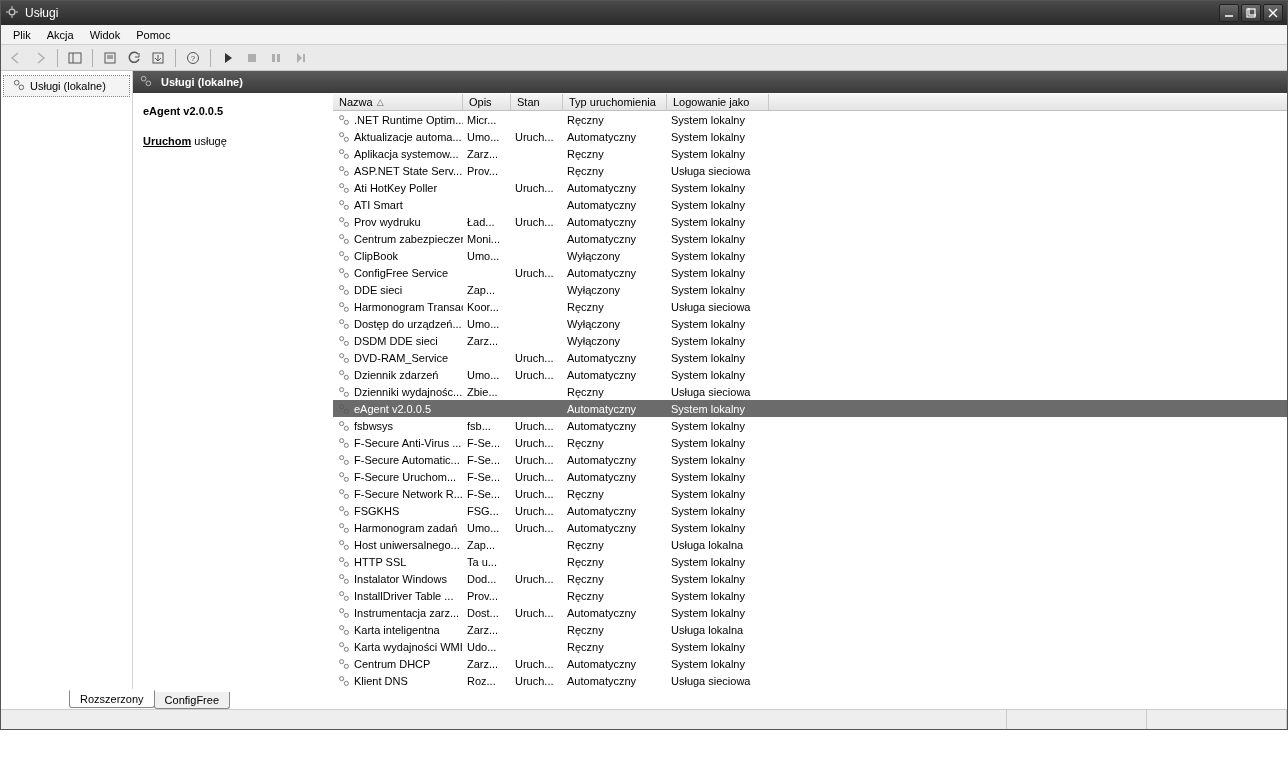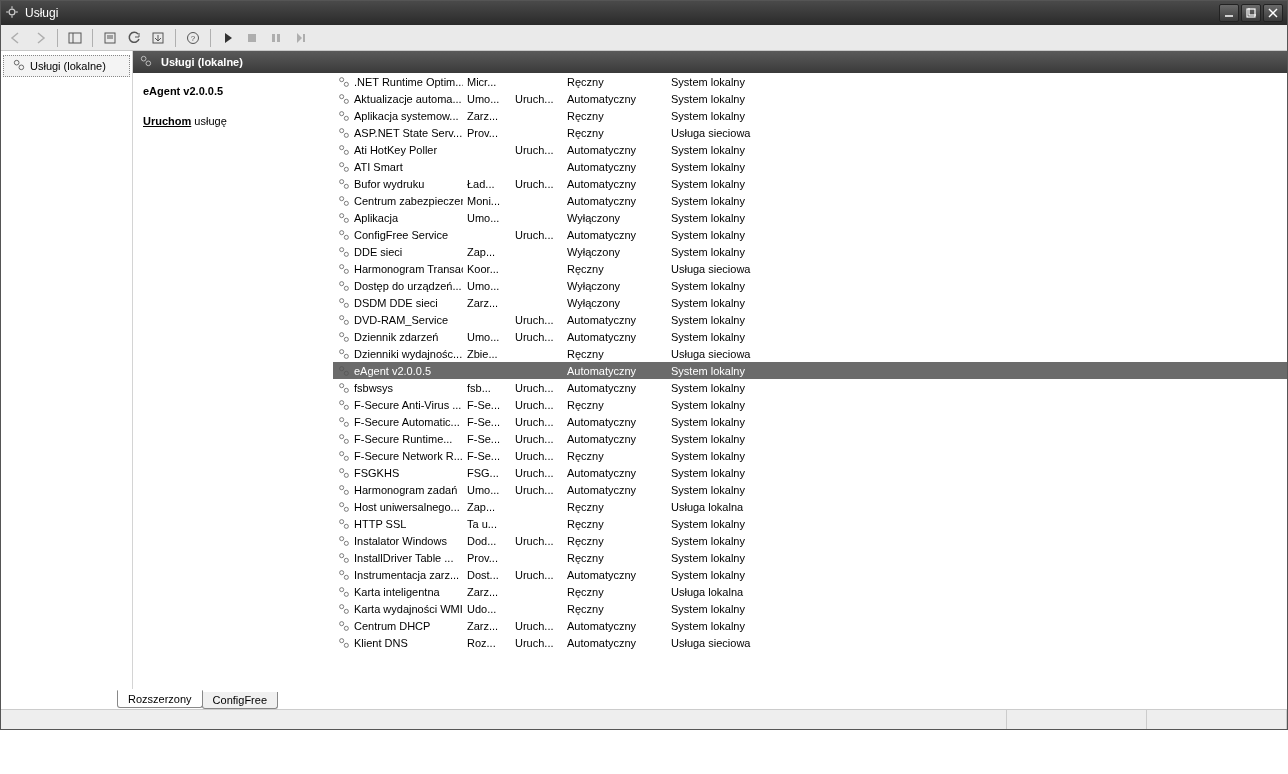--- a/index.html
+++ b/index.html
@@ -65,21 +65,21 @@
   .c-stat { width: 52px; }
   .c-start { width: 104px; }
   .c-logon { width: 102px; }
   .list-header .c-name { width: 130px; }
   .list-header .c-desc { width: 48px; }
   .list-header .c-stat { width: 52px; }
   .list-header .c-start { width: 104px; }
   .list-header .c-logon { width: 102px; }
 
   
-  .tabs-bar { height: 20px; background: #fff; display: flex; align-items: flex-end; padding-left: 116px; border-top: 0; }
+  .tabs-bar { height: 20px; background: #fff; display: flex; align-items: flex-end; padding-left: 68px; border-top: 0; }
   .tabs-bar .tab { padding: 2px 10px; border: 1px solid #888; border-top: none; background: #f0f0f0; margin-right: -1px; cursor: pointer; font-size: 11px; border-radius: 0 0 3px 3px; }
   .tabs-bar .tab.active { background: #fff; border-top: 1px solid #fff; position: relative; top: -1px; }
 
   
   .statusbar { height: 20px; background: #eee; border-top: 1px solid #ccc; display: flex; }
   .statusbar .cell { border-right: 1px solid #ccc; flex: 1; }
   .statusbar .cell.small { flex: 0 0 140px; }
 
   
   .list-rows::-webkit-scrollbar { width: 16px; }
@@ -122,20 +122,26 @@
         </div>
       <div class="win-btn">
           <svg viewBox="0 0 10 10">
             <line x1="1" y1="1" x2="9" y2="9" stroke="#fff" stroke-width="1.5"></line>
             <line x1="9" y1="1" x2="1" y2="9" stroke="#fff" stroke-width="1.5"></line>
           </svg>
         </div>
     </div>
   </div>
 
+  <div class="menubar">
+    <div class="menu-item">Plik</div>
+    <div class="menu-item">Akcja</div>
+    <div class="menu-item">Widok</div>
+    <div class="menu-item">Pomoc</div>
+  </div>
 
   <div class="toolbar">
     <div class="tb-btn disabled">
         <svg viewBox="0 0 14 14">
           <path d="M9 2 L3 7 L9 12" fill="none" stroke="#555" stroke-width="1.5"></path>
         </svg>
       </div>
     <div class="tb-btn disabled">
         <svg viewBox="0 0 14 14">
           <path d="M5 2 L11 7 L5 12" fill="none" stroke="#555" stroke-width="1.5"></path>
@@ -230,20 +236,39 @@
 
         <div class="ext-left">
           <div class="sel-name">eAgent v2.0.0.5</div>
           <div>
             <span class="action-link">Uruchom</span><span> usługę</span>
           </div>
         </div>
 
         <div class="list-area">
 
+          <div class="list-header">
+            <div class="col c-name">
+              <span>Nazwa</span>
+              <span class="sort-arrow">△</span>
+            </div>
+            <div class="col c-desc">
+                <span>Opis</span>
+              </div>
+            <div class="col c-stat">
+                <span>Stan</span>
+              </div>
+            <div class="col c-start">
+                <span>Typ uruchomienia</span>
+              </div>
+            <div class="col c-logon">
+                <span>Logowanie jako</span>
+              </div>
+            <div class="col-fill"></div>
+          </div>
 
           <div class="list-rows" id="list-rows">
               <div class="list-row">
                 <div class="cell name c-name">
                   <span class="svc-icon gear"><svg viewBox="0 0 24 24">
                       <circle cx="8" cy="8" r="3.5" fill="none" stroke="#555" stroke-width="1.3"></circle>
                       <circle cx="16" cy="16" r="3.5" fill="none" stroke="#555" stroke-width="1.3"></circle>
                     </svg></span>
                   <span>.NET Runtime Optim...</span>
                 </div>
@@ -316,21 +341,21 @@
                 <div class="cell c-stat"></div>
                 <div class="cell c-start">Automatyczny</div>
                 <div class="cell c-logon">System lokalny</div>
               </div>
               <div class="list-row">
                 <div class="cell name c-name">
                   <span class="svc-icon gear"><svg viewBox="0 0 24 24">
                       <circle cx="8" cy="8" r="3.5" fill="none" stroke="#555" stroke-width="1.3"></circle>
                       <circle cx="16" cy="16" r="3.5" fill="none" stroke="#555" stroke-width="1.3"></circle>
                     </svg></span>
-                  <span>Bufor wydruku</span>
+                  <span>Prov wydruku</span>
                 </div>
                 <div class="cell c-desc">Ład...</div>
                 <div class="cell c-stat">Uruch...</div>
                 <div class="cell c-start">Automatyczny</div>
                 <div class="cell c-logon">System lokalny</div>
               </div>
               <div class="list-row">
                 <div class="cell name c-name">
                   <span class="svc-icon gear"><svg viewBox="0 0 24 24">
                       <circle cx="8" cy="8" r="3.5" fill="none" stroke="#555" stroke-width="1.3"></circle>
@@ -342,21 +367,21 @@
                 <div class="cell c-stat"></div>
                 <div class="cell c-start">Automatyczny</div>
                 <div class="cell c-logon">System lokalny</div>
               </div>
               <div class="list-row">
                 <div class="cell name c-name">
                   <span class="svc-icon gear"><svg viewBox="0 0 24 24">
                       <circle cx="8" cy="8" r="3.5" fill="none" stroke="#555" stroke-width="1.3"></circle>
                       <circle cx="16" cy="16" r="3.5" fill="none" stroke="#555" stroke-width="1.3"></circle>
                     </svg></span>
-                  <span>Aplikacja</span>
+                  <span>ClipBook</span>
                 </div>
                 <div class="cell c-desc">Umo...</div>
                 <div class="cell c-stat"></div>
                 <div class="cell c-start">Wyłączony</div>
                 <div class="cell c-logon">System lokalny</div>
               </div>
               <div class="list-row">
                 <div class="cell name c-name">
                   <span class="svc-icon gear"><svg viewBox="0 0 24 24">
                       <circle cx="8" cy="8" r="3.5" fill="none" stroke="#555" stroke-width="1.3"></circle>
@@ -511,21 +536,21 @@
                 <div class="cell c-stat">Uruch...</div>
                 <div class="cell c-start">Automatyczny</div>
                 <div class="cell c-logon">System lokalny</div>
               </div>
               <div class="list-row">
                 <div class="cell name c-name">
                   <span class="svc-icon gear"><svg viewBox="0 0 24 24">
                       <circle cx="8" cy="8" r="3.5" fill="none" stroke="#555" stroke-width="1.3"></circle>
                       <circle cx="16" cy="16" r="3.5" fill="none" stroke="#555" stroke-width="1.3"></circle>
                     </svg></span>
-                  <span>F-Secure Runtime...</span>
+                  <span>F-Secure Uruchom...</span>
                 </div>
                 <div class="cell c-desc">F-Se...</div>
                 <div class="cell c-stat">Uruch...</div>
                 <div class="cell c-start">Automatyczny</div>
                 <div class="cell c-logon">System lokalny</div>
               </div>
               <div class="list-row">
                 <div class="cell name c-name">
                   <span class="svc-icon gear"><svg viewBox="0 0 24 24">
                       <circle cx="8" cy="8" r="3.5" fill="none" stroke="#555" stroke-width="1.3"></circle>

